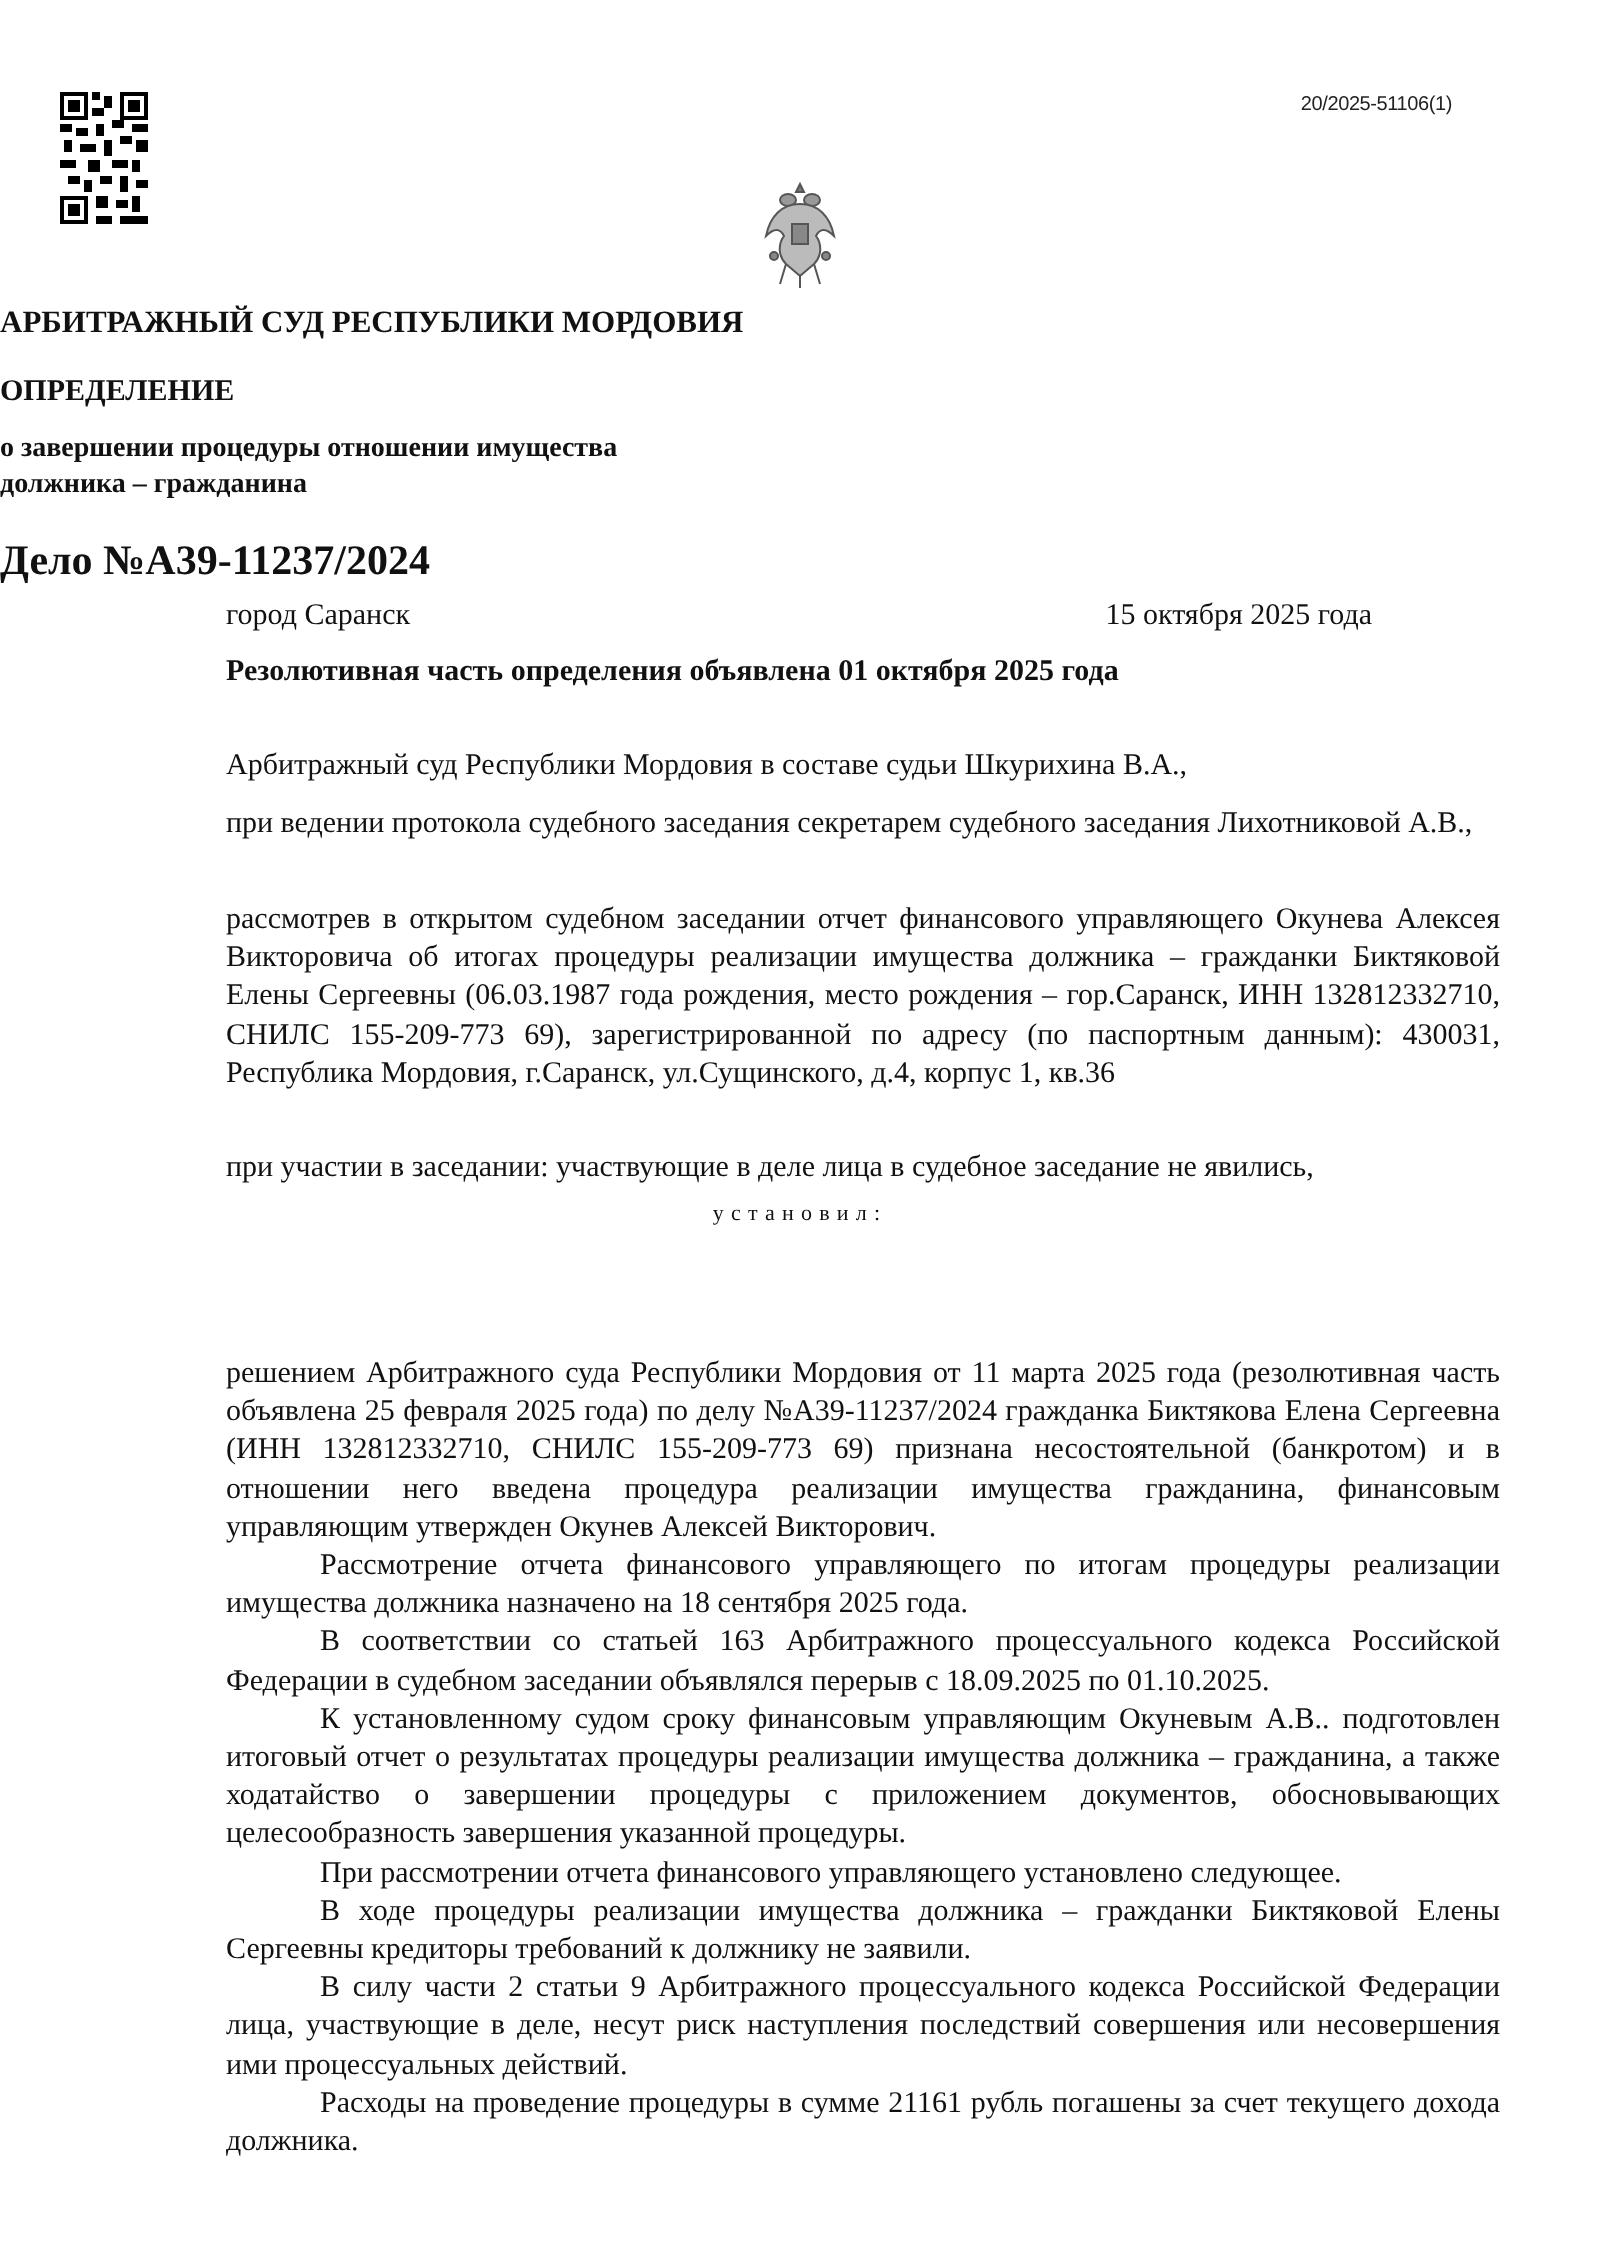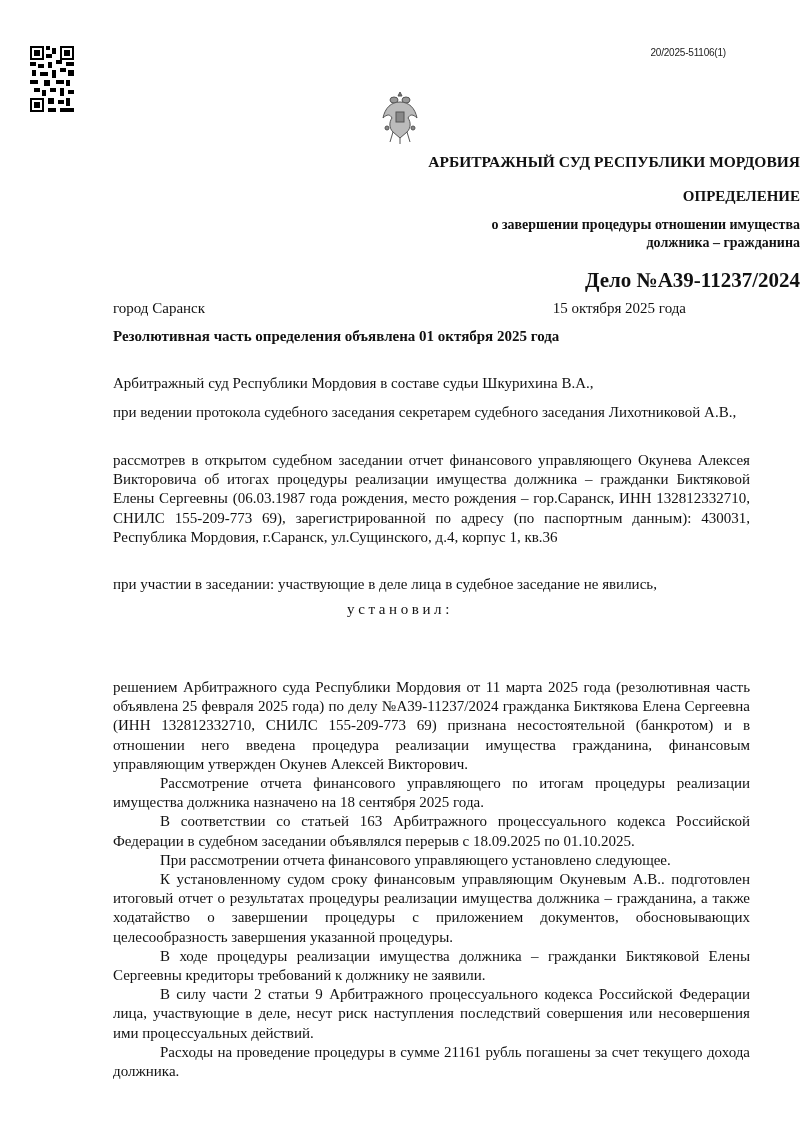--- a/index.html
+++ b/index.html
@@ -2,31 +2,31 @@
 <html><head>
   <meta charset="utf-8">
   <style>
     html, body { margin: 0; padding: 0; background: #ffffff; }
     body { width: 800px; height: 1131px; position: relative; overflow: hidden;
            font-family: "Liberation Serif", serif; color: #111; }
     .qr { position: absolute; left: 30px; top: 46px; width: 44px; height: 66px; }
     .docnum { position: absolute; right: 74px; top: 47px; font-family: "Liberation Sans", sans-serif;
               font-size: 10px; color: #222; letter-spacing: -0.2px; }
     .emblem { position: absolute; left: 400px; top: 88px; width: 38px; height: 58px; transform: translateX(-50%); }
-    .center { position: absolute; left: 0; width: 800px; text-align: right; font-weight: bold; }
+    .center { position: absolute; left: 0; width: 800px; text-align: left; font-weight: bold; }
     .court { top: 153px; font-size: 15.5px; }
     .kind { top: 188px; font-size: 15px; }
     .subj { top: 216px; font-size: 14px; line-height: 18px; }
     .case { top: 268px; font-size: 21px; }
     .text { position: absolute; left: 113px; width: 637px; font-size: 15px; line-height: 19.2px; text-align: justify; }
     .text p { margin: 0; }
     .ind { text-indent: 47px; }
     .city { position: absolute; left: 113px; top: 300px; font-size: 15px; }
     .date { position: absolute; right: 114px; top: 300px; font-size: 15px; }
-    .ustan { position: absolute; left: 0; width: 800px; top: 601px; text-align: center; font-size: 15px; letter-spacing: 3.6px; }
+    .ustan { position: absolute; left: 0; width: 800px; top: 601px; text-align: center; font-size: 11px; letter-spacing: 3.6px; }
   </style>
 </head>
 <body>
 
 <svg class="qr" viewBox="0 0 22 33">
   <rect x="0" y="0" width="22" height="33" fill="#fff"></rect>
   <rect x="0.5" y="0.5" width="6" height="6" fill="none" stroke="#000" stroke-width="1"></rect>
   <rect x="2" y="2" width="3" height="3" fill="#000"></rect>
   <rect x="15.5" y="0.5" width="6" height="6" fill="none" stroke="#000" stroke-width="1"></rect>
   <rect x="17" y="2" width="3" height="3" fill="#000"></rect>
@@ -108,18 +108,18 @@
 <div class="text" style="top:575px;">
   <p>при участии в заседании: участвующие в деле лица в судебное заседание не явились,</p>
 </div>
 
 <div class="ustan">установил:</div>
 
 <div class="text" style="top:630px;margin-top:48px;">
   <p>решением Арбитражного суда Республики Мордовия от 11 марта 2025 года (резолютивная часть объявлена 25 февраля 2025 года) по делу №А39-11237/2024 гражданка Биктякова Елена Сергеевна (ИНН 132812332710, СНИЛС 155-209-773 69) признана несостоятельной (банкротом) и в отношении него введена процедура реализации имущества гражданина, финансовым управляющим утвержден Окунев Алексей Викторович.</p>
   <p class="ind">Рассмотрение отчета финансового управляющего по итогам процедуры реализации имущества должника назначено на 18 сентября 2025 года.</p>
   <p class="ind">В соответствии со статьей 163 Арбитражного процессуального кодекса Российской Федерации в судебном заседании объявлялся перерыв с 18.09.2025 по 01.10.2025.</p>
+  <p class="ind">К установленному судом сроку финансовым управляющим Окуневым А.В.. подготовлен итоговый отчет о результатах процедуры реализации имущества должника – гражданина, а также ходатайство о завершении процедуры с приложением документов, обосновывающих целесообразность завершения указанной процедуры.</p>
   <p class="ind">При рассмотрении отчета финансового управляющего установлено следующее.</p>
-  <p class="ind">К установленному судом сроку финансовым управляющим Окуневым А.В.. подготовлен итоговый отчет о результатах процедуры реализации имущества должника – гражданина, а также ходатайство о завершении процедуры с приложением документов, обосновывающих целесообразность завершения указанной процедуры.</p>
   <p class="ind">В ходе процедуры реализации имущества должника – гражданки Биктяковой Елены Сергеевны кредиторы требований к должнику не заявили.</p>
   <p class="ind">В силу части 2 статьи 9 Арбитражного процессуального кодекса Российской Федерации лица, участвующие в деле, несут риск наступления последствий совершения или несовершения ими процессуальных действий.</p>
   <p class="ind">Расходы на проведение процедуры в сумме 21161 рубль погашены за счет текущего дохода должника.</p>
 </div>
 
 </body></html>

